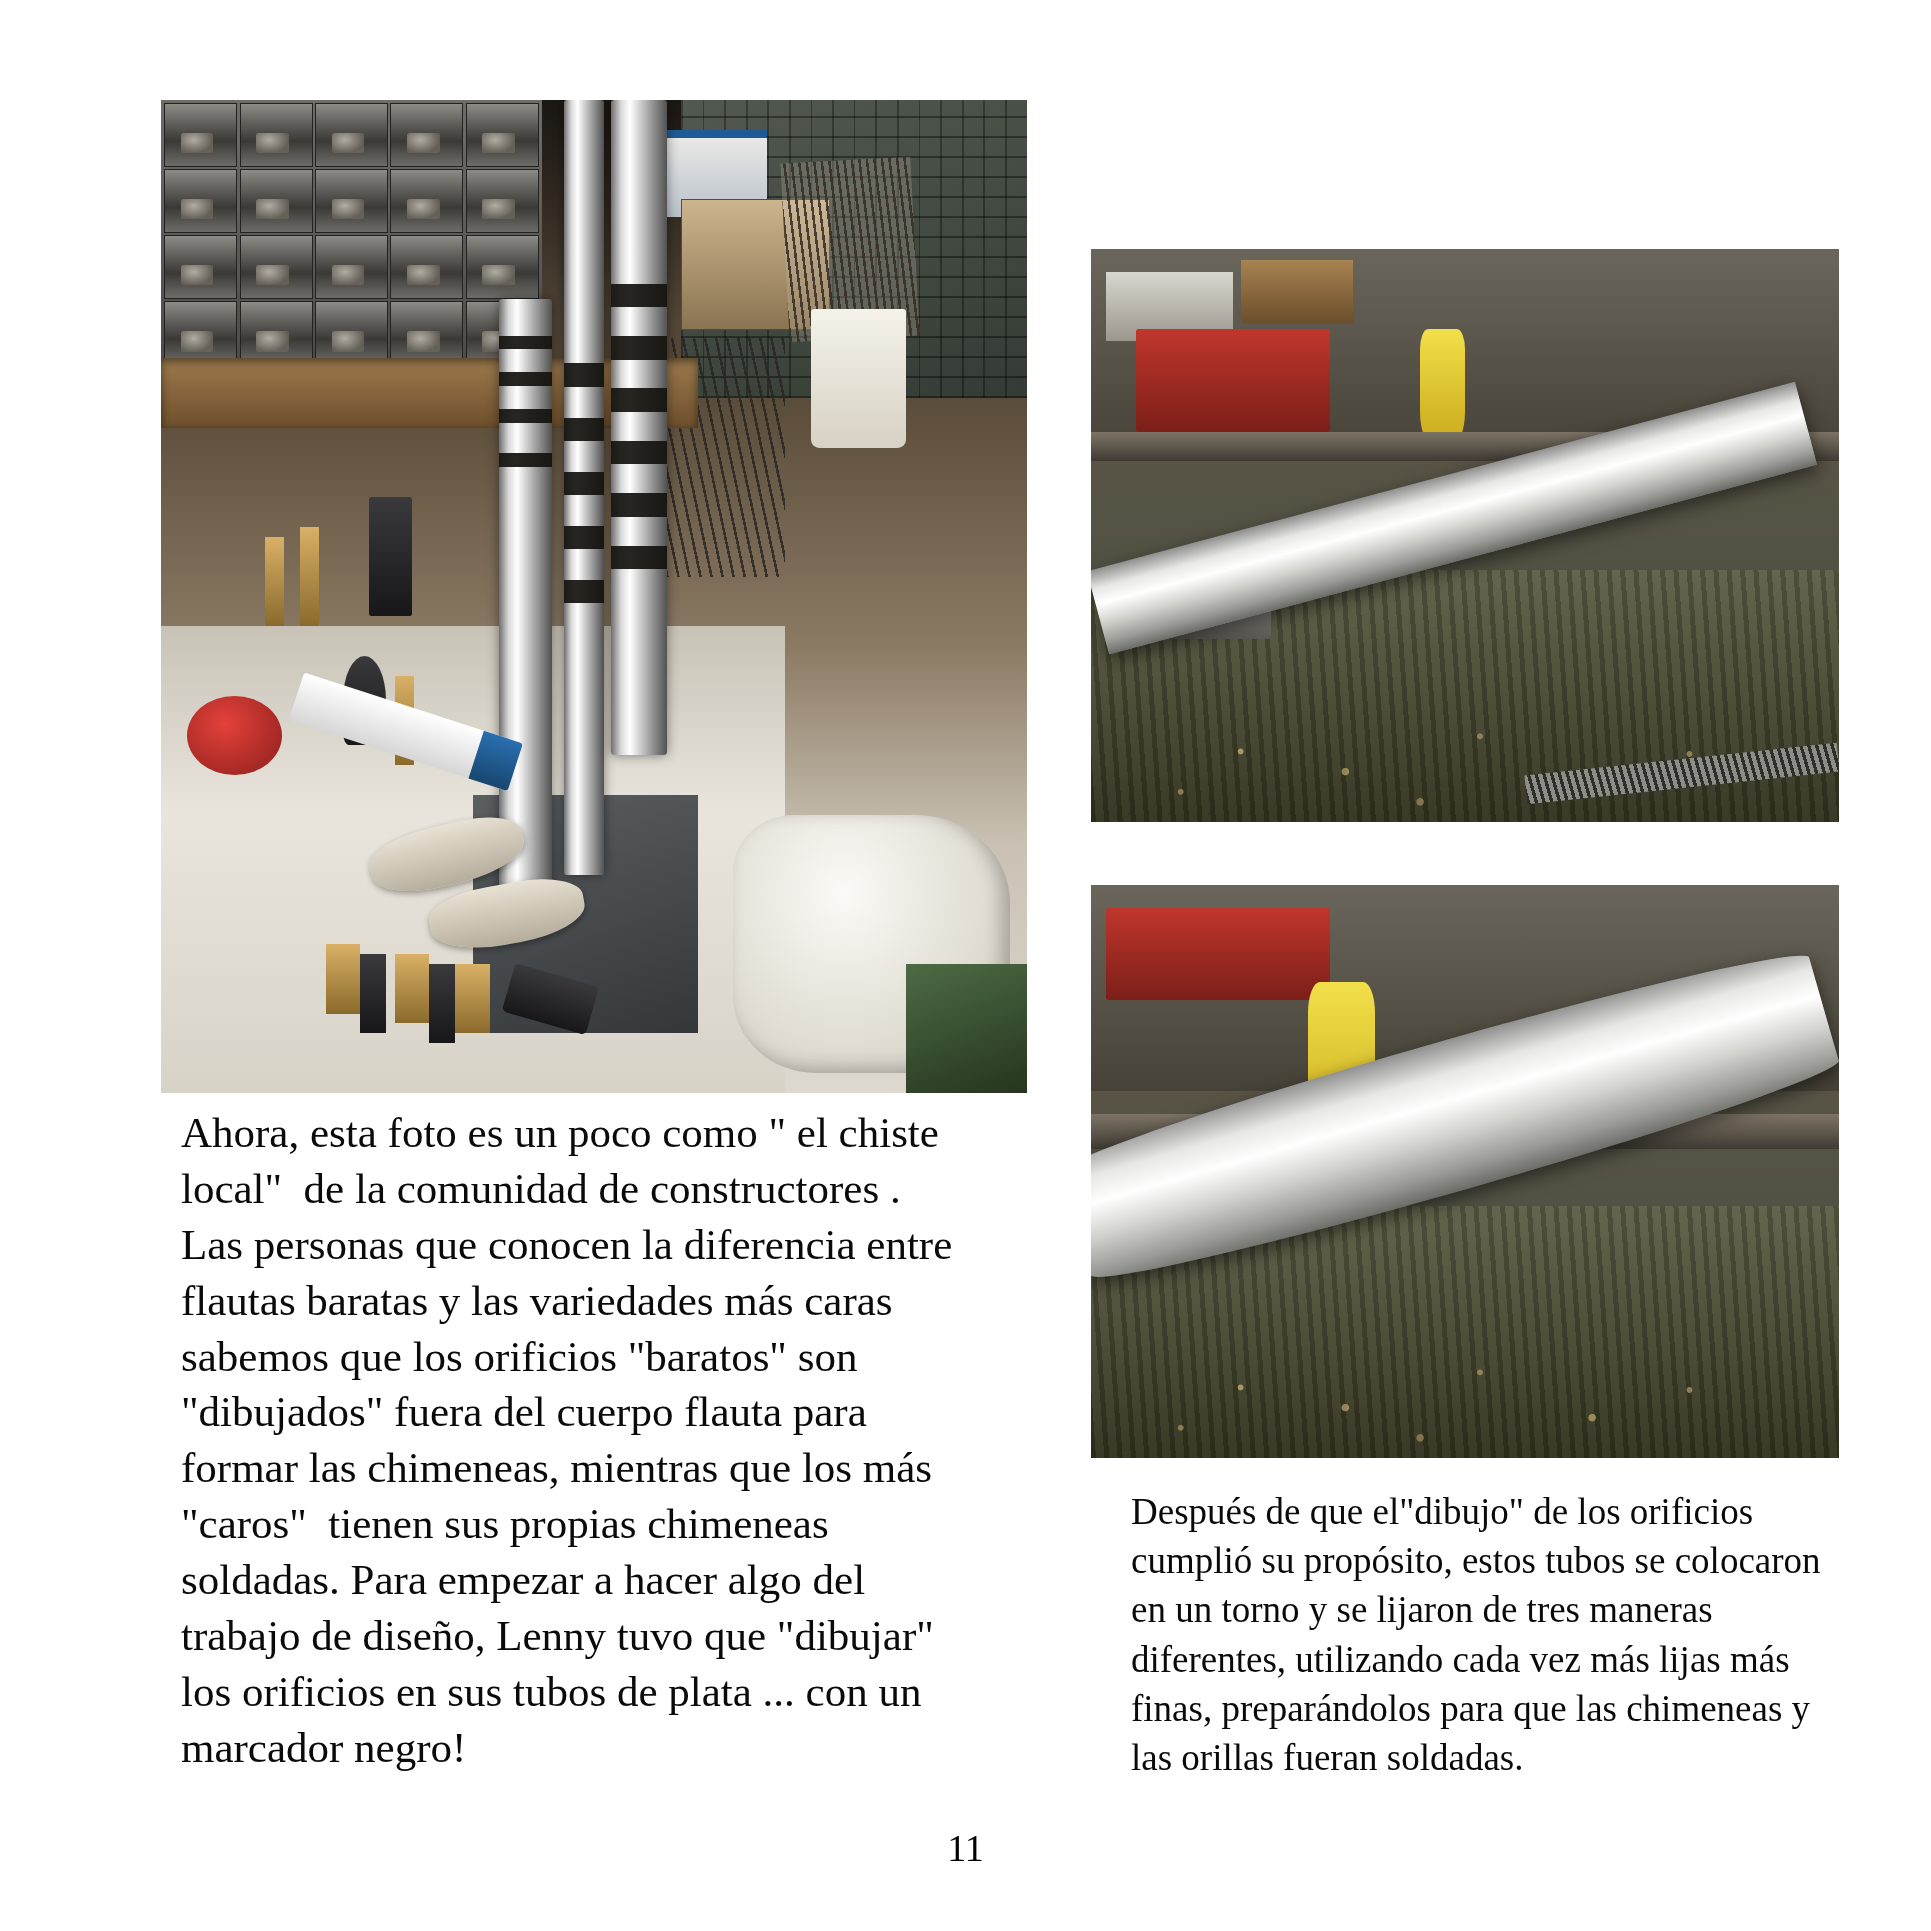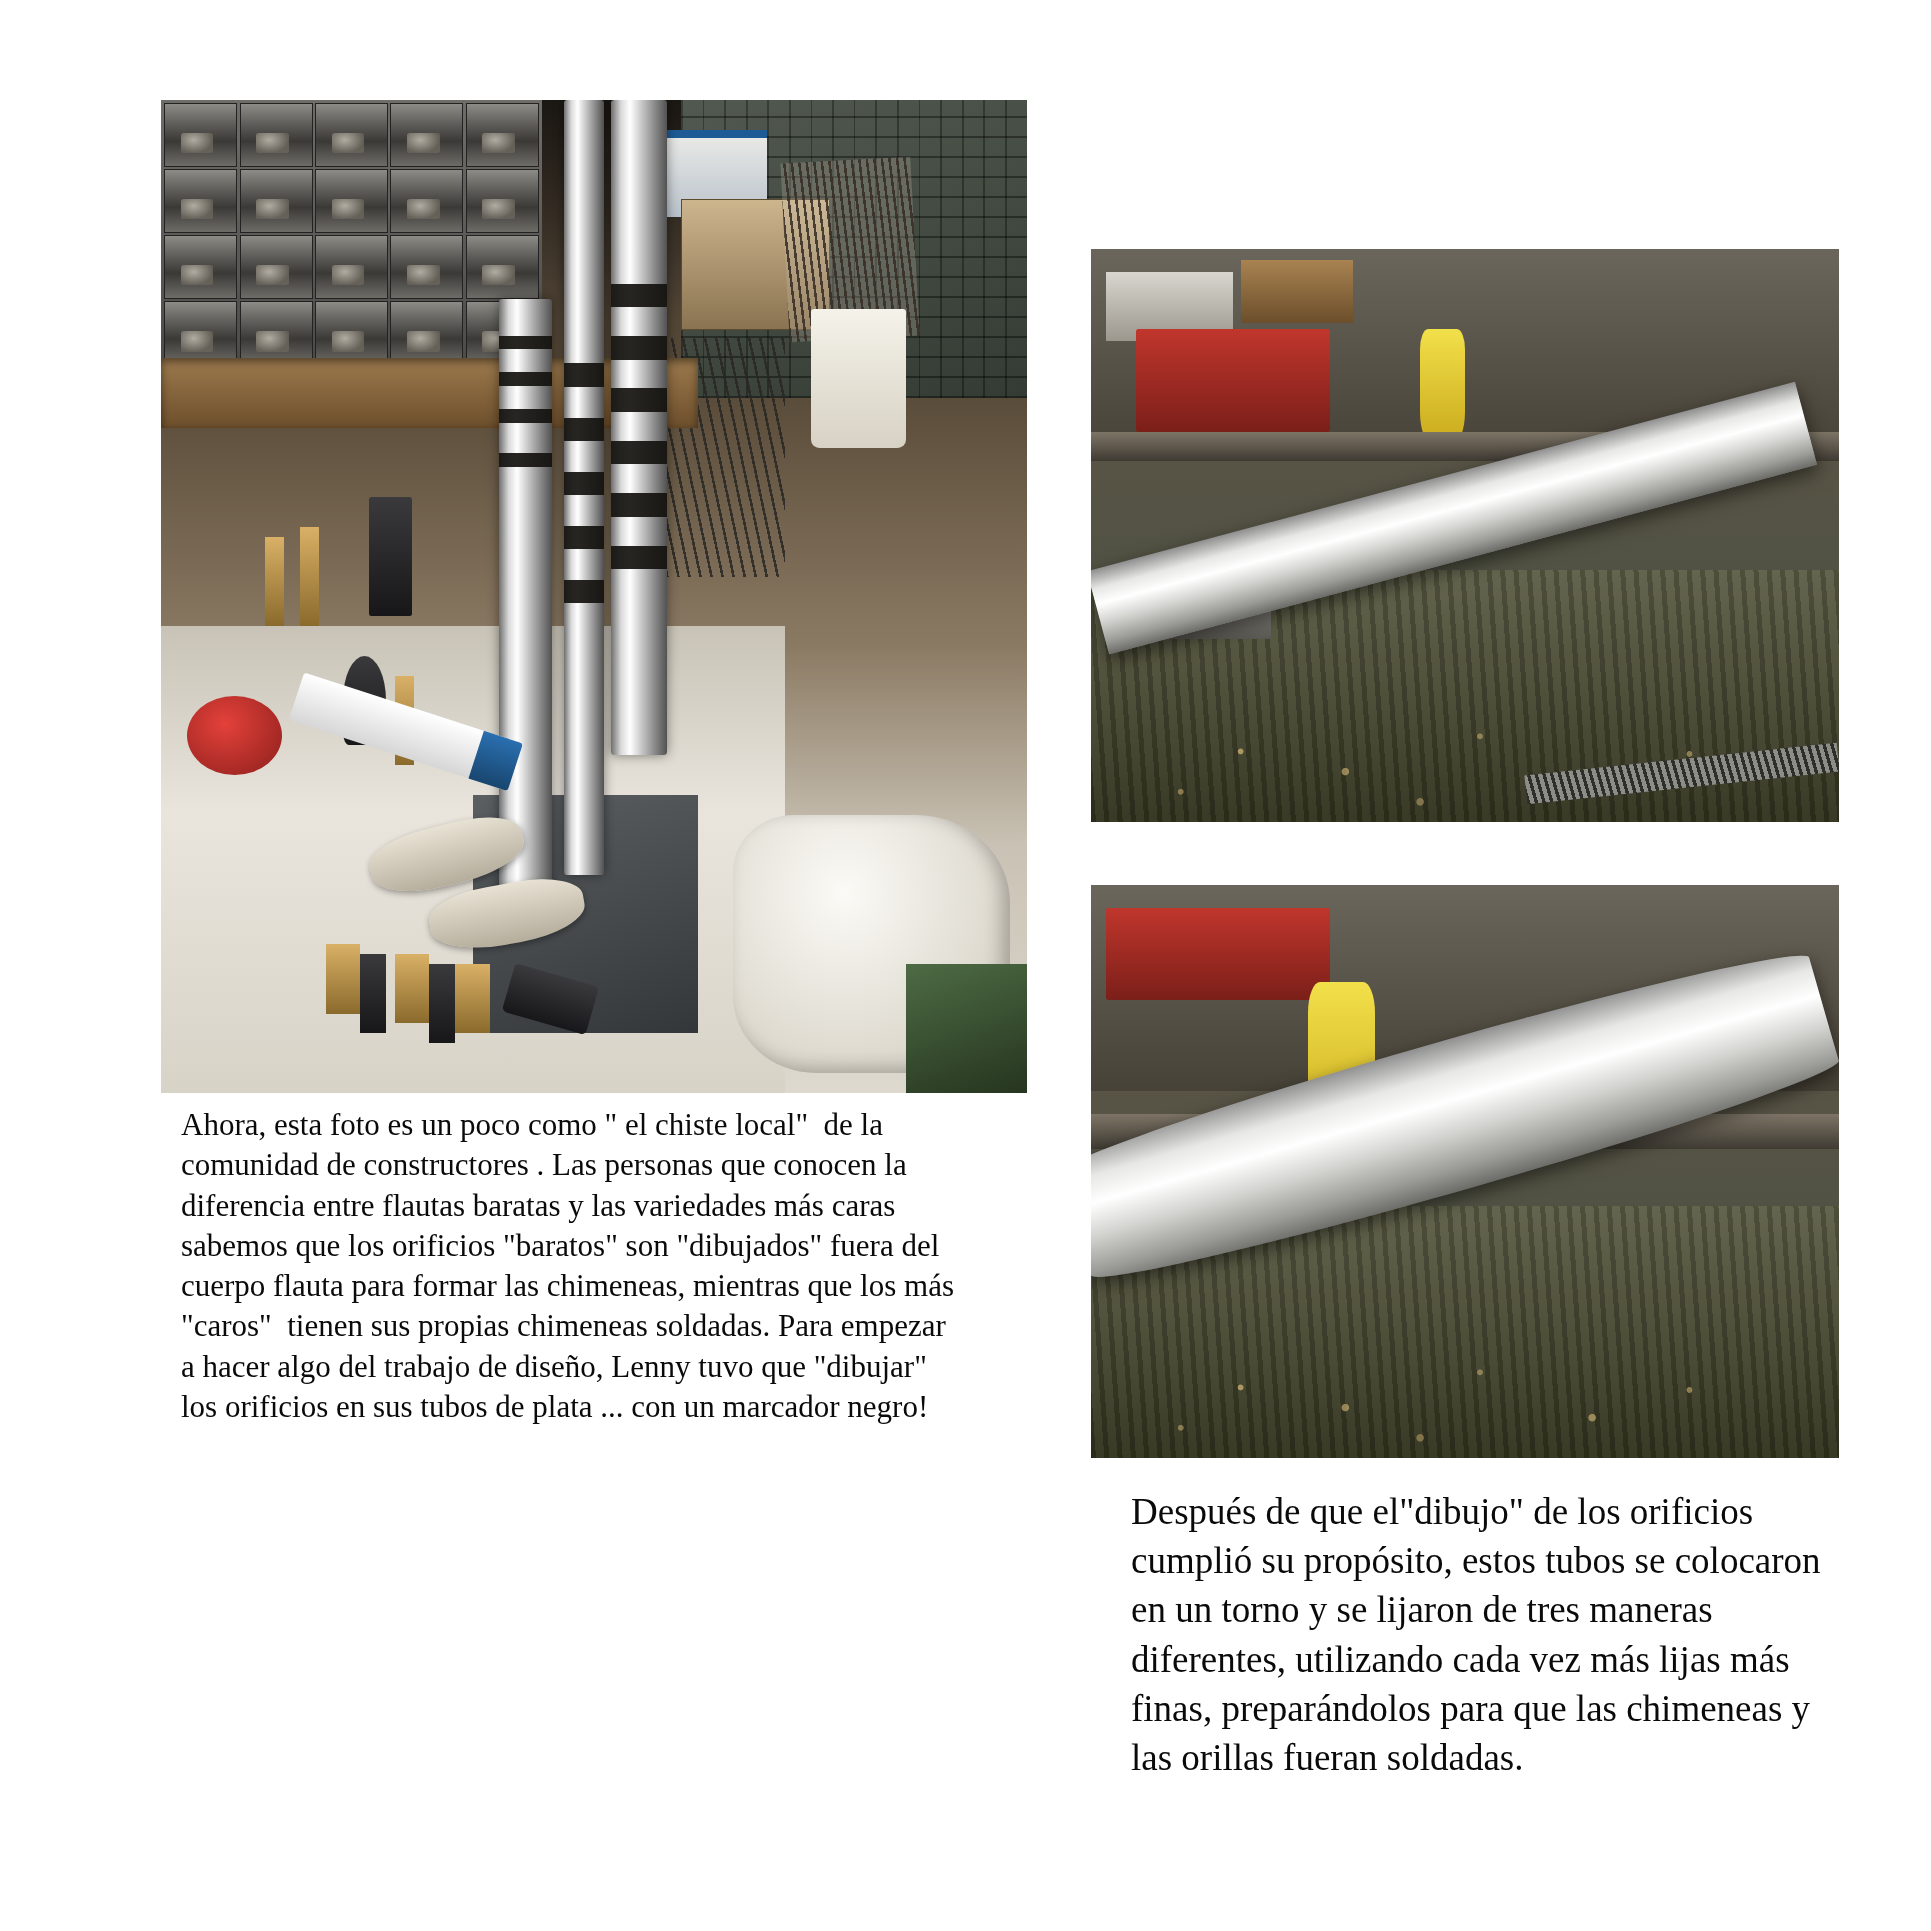--- a/index.html
+++ b/index.html
@@ -257,21 +257,21 @@
   .body-text {
     position: absolute;
     font-family: "Liberation Serif", serif;
     color: #0a0a0a;
     white-space: pre-wrap;
   }
   #text-left {
     left: 181px;
     top: 1105px;
     width: 773px;
-    font-size: 31px;
+    font-size: 43px;
     line-height: 1.30;
   }
   #text-right {
     left: 1131px;
     top: 1487px;
     width: 714px;
     font-size: 37px;
     line-height: 1.33;
   }
   #page-number {
@@ -400,15 +400,16 @@
       <div class="chips"></div>
     </div>
     <div class="tailstock" style="left:0%;top:48%;width:18%;height:11%"></div>
     <div class="silver-bar" style="left:-2%;top:46%;width:104%;height:26%;transform:rotate(-16deg);transform-origin:left center;border-radius:50%/14%"></div>
   </div>
 
   <div class="body-text" id="text-left">Ahora, esta foto es un poco como " el chiste local"  de la comunidad de constructores . Las personas que conocen la diferencia entre flautas baratas y las variedades más caras sabemos que los orificios "baratos" son "dibujados" fuera del cuerpo flauta para formar las chimeneas, mientras que los más "caros"  tienen sus propias chimeneas soldadas. Para empezar a hacer algo del trabajo de diseño, Lenny tuvo que "dibujar" los orificios en sus tubos de plata ... con un marcador negro!</div>
 
   <div class="body-text" id="text-right">Después de que el"dibujo" de los orificios cumplió su propósito, estos tubos se colocaron en un torno y se lijaron de tres maneras diferentes, utilizando cada vez más lijas más finas, preparándolos para que las chimeneas y las orillas fueran soldadas.</div>
 
+  <div id="page-number">11</div>
 
 </div>
 
 
 </body></html>

